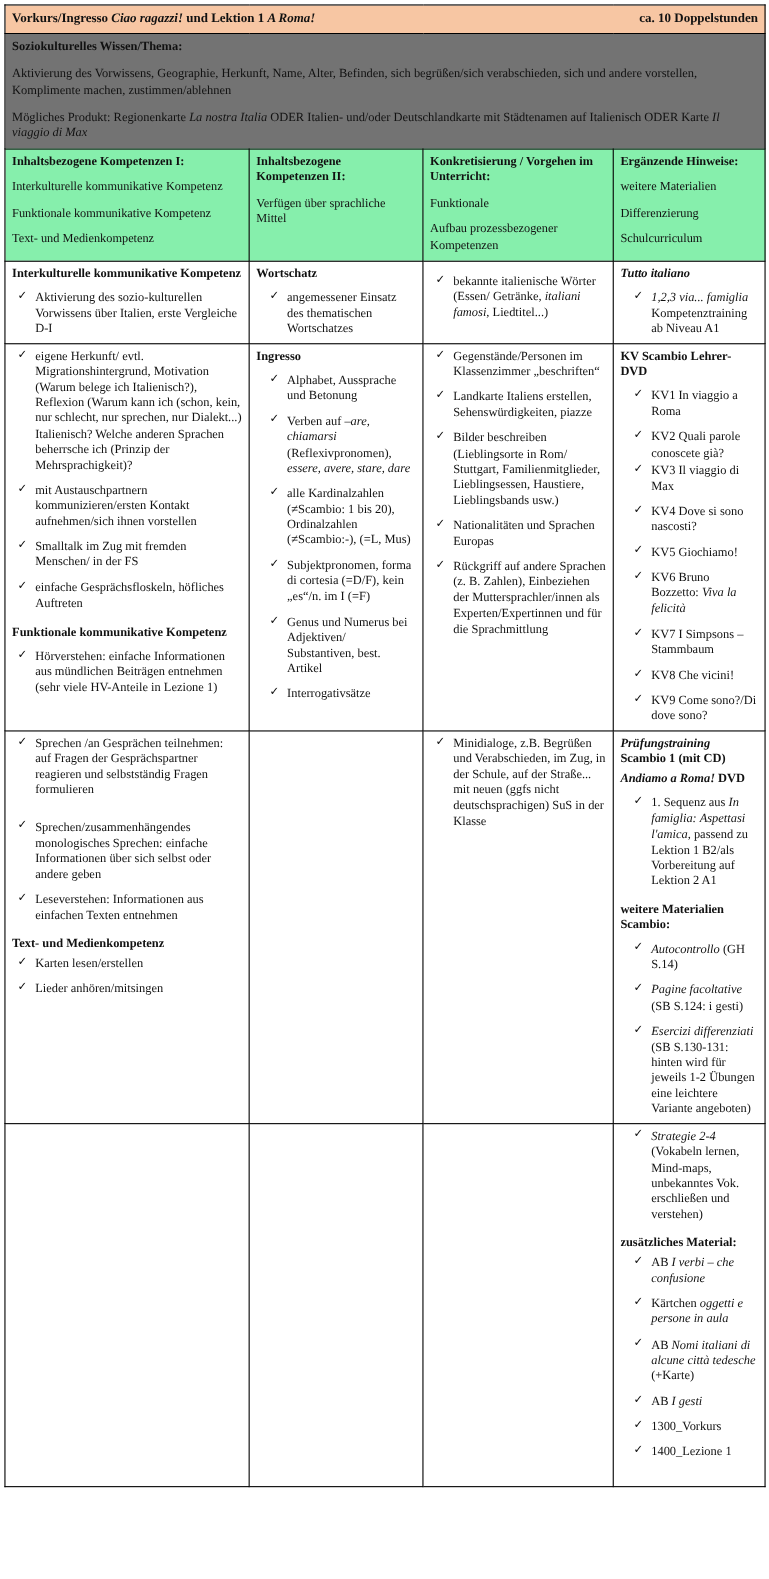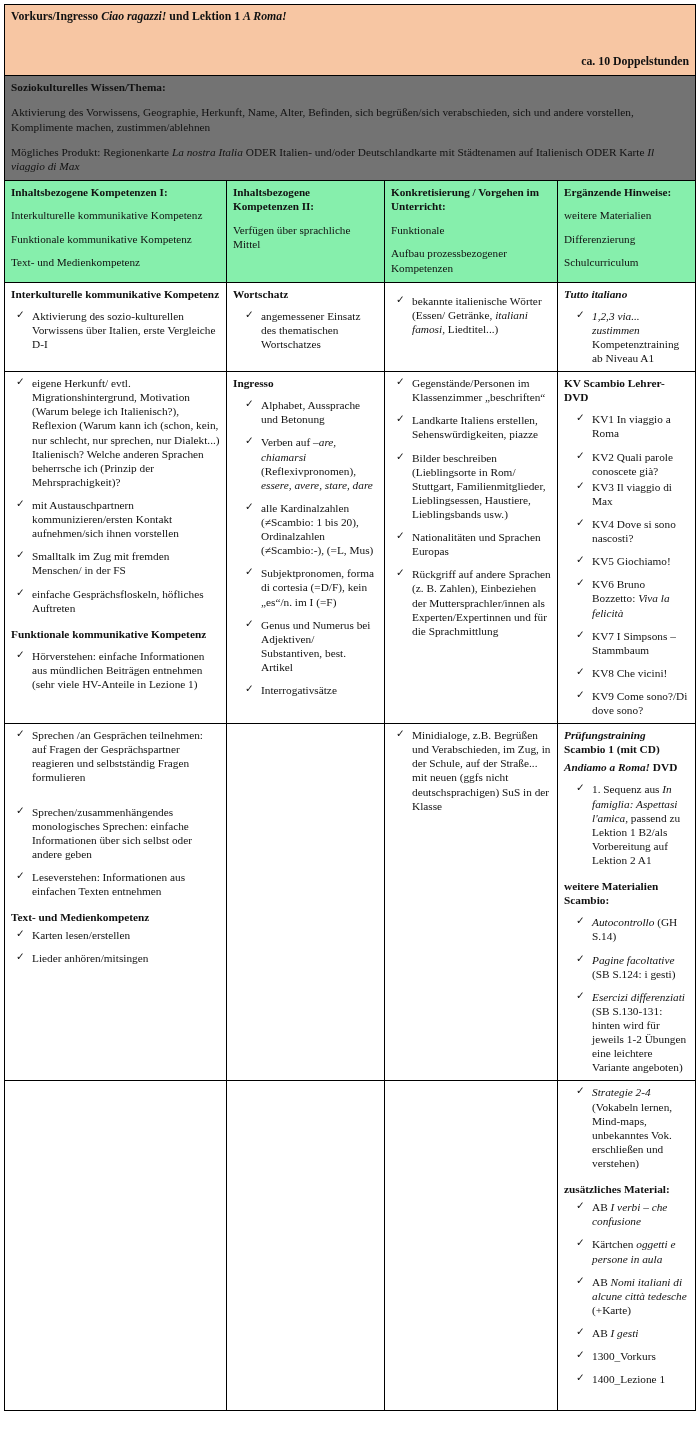--- a/index.html
+++ b/index.html
@@ -37,21 +37,21 @@
     font-weight: bold;
     font-size: 11.8px;
     padding: 5px 7px 26px 7px;
   }
   .band-title .row-flex {
     display: flex;
     justify-content: space-between;
     align-items: flex-start;
   }
   .band-title .left { flex: 1 1 auto; }
-  .band-title .right { flex: 0 0 auto; white-space: nowrap; padding-left: 10px; margin-top: 45px;}
+  .band-title .right { flex: 0 0 auto; white-space: nowrap; padding-left: 10px;}
   .band-socio {
     background: #737373;
     padding: 7px 7px 10px 7px;
   }
   .band-socio p { margin: 0 0 11px 0; line-height: 1.27; }
   .band-socio p:last-child { margin-bottom: 0; }
   .band-socio .hd { font-weight: bold; }
   .colhead {
     background: #86efac;
     font-size: 11.2px;
@@ -171,21 +171,21 @@
       </td>
       <td class="cell c3">
         <div class="spacer-sm"></div>
         <ul class="chk">
           <li><span>bekannte italienische Wörter (Essen/ Getränke, </span><span class="it">italiani famosi</span><span>, Liedtitel...)</span></li>
         </ul>
       </td>
       <td class="cell c4">
         <div class="subhead it">Tutto italiano</div>
         <ul class="chk indent">
-          <li><span class="it">1,2,3 via... zustimmen</span><span> Kompetenztraining ab Niveau A1</span></li>
+          <li><span class="it">1,2,3 via... famiglia</span><span> Kompetenztraining ab Niveau A1</span></li>
         </ul>
       </td>
     </tr>
 
     <tr>
       <td class="cell c1">
         <ul class="chk">
           <li>eigene Herkunft/ evtl. Migrationshintergrund, Motivation (Warum belege ich Italienisch?), Reflexion (Warum kann ich (schon, kein, nur schlecht, nur sprechen, nur Dialekt...) Italienisch? Welche anderen Sprachen beherrsche ich (Prinzip der Mehrsprachigkeit)?</li>
           <li>mit Austauschpartnern kommunizieren/ersten Kontakt aufnehmen/sich ihnen vorstellen</li>
           <li>Smalltalk im Zug mit fremden Menschen/ in der FS</li>

